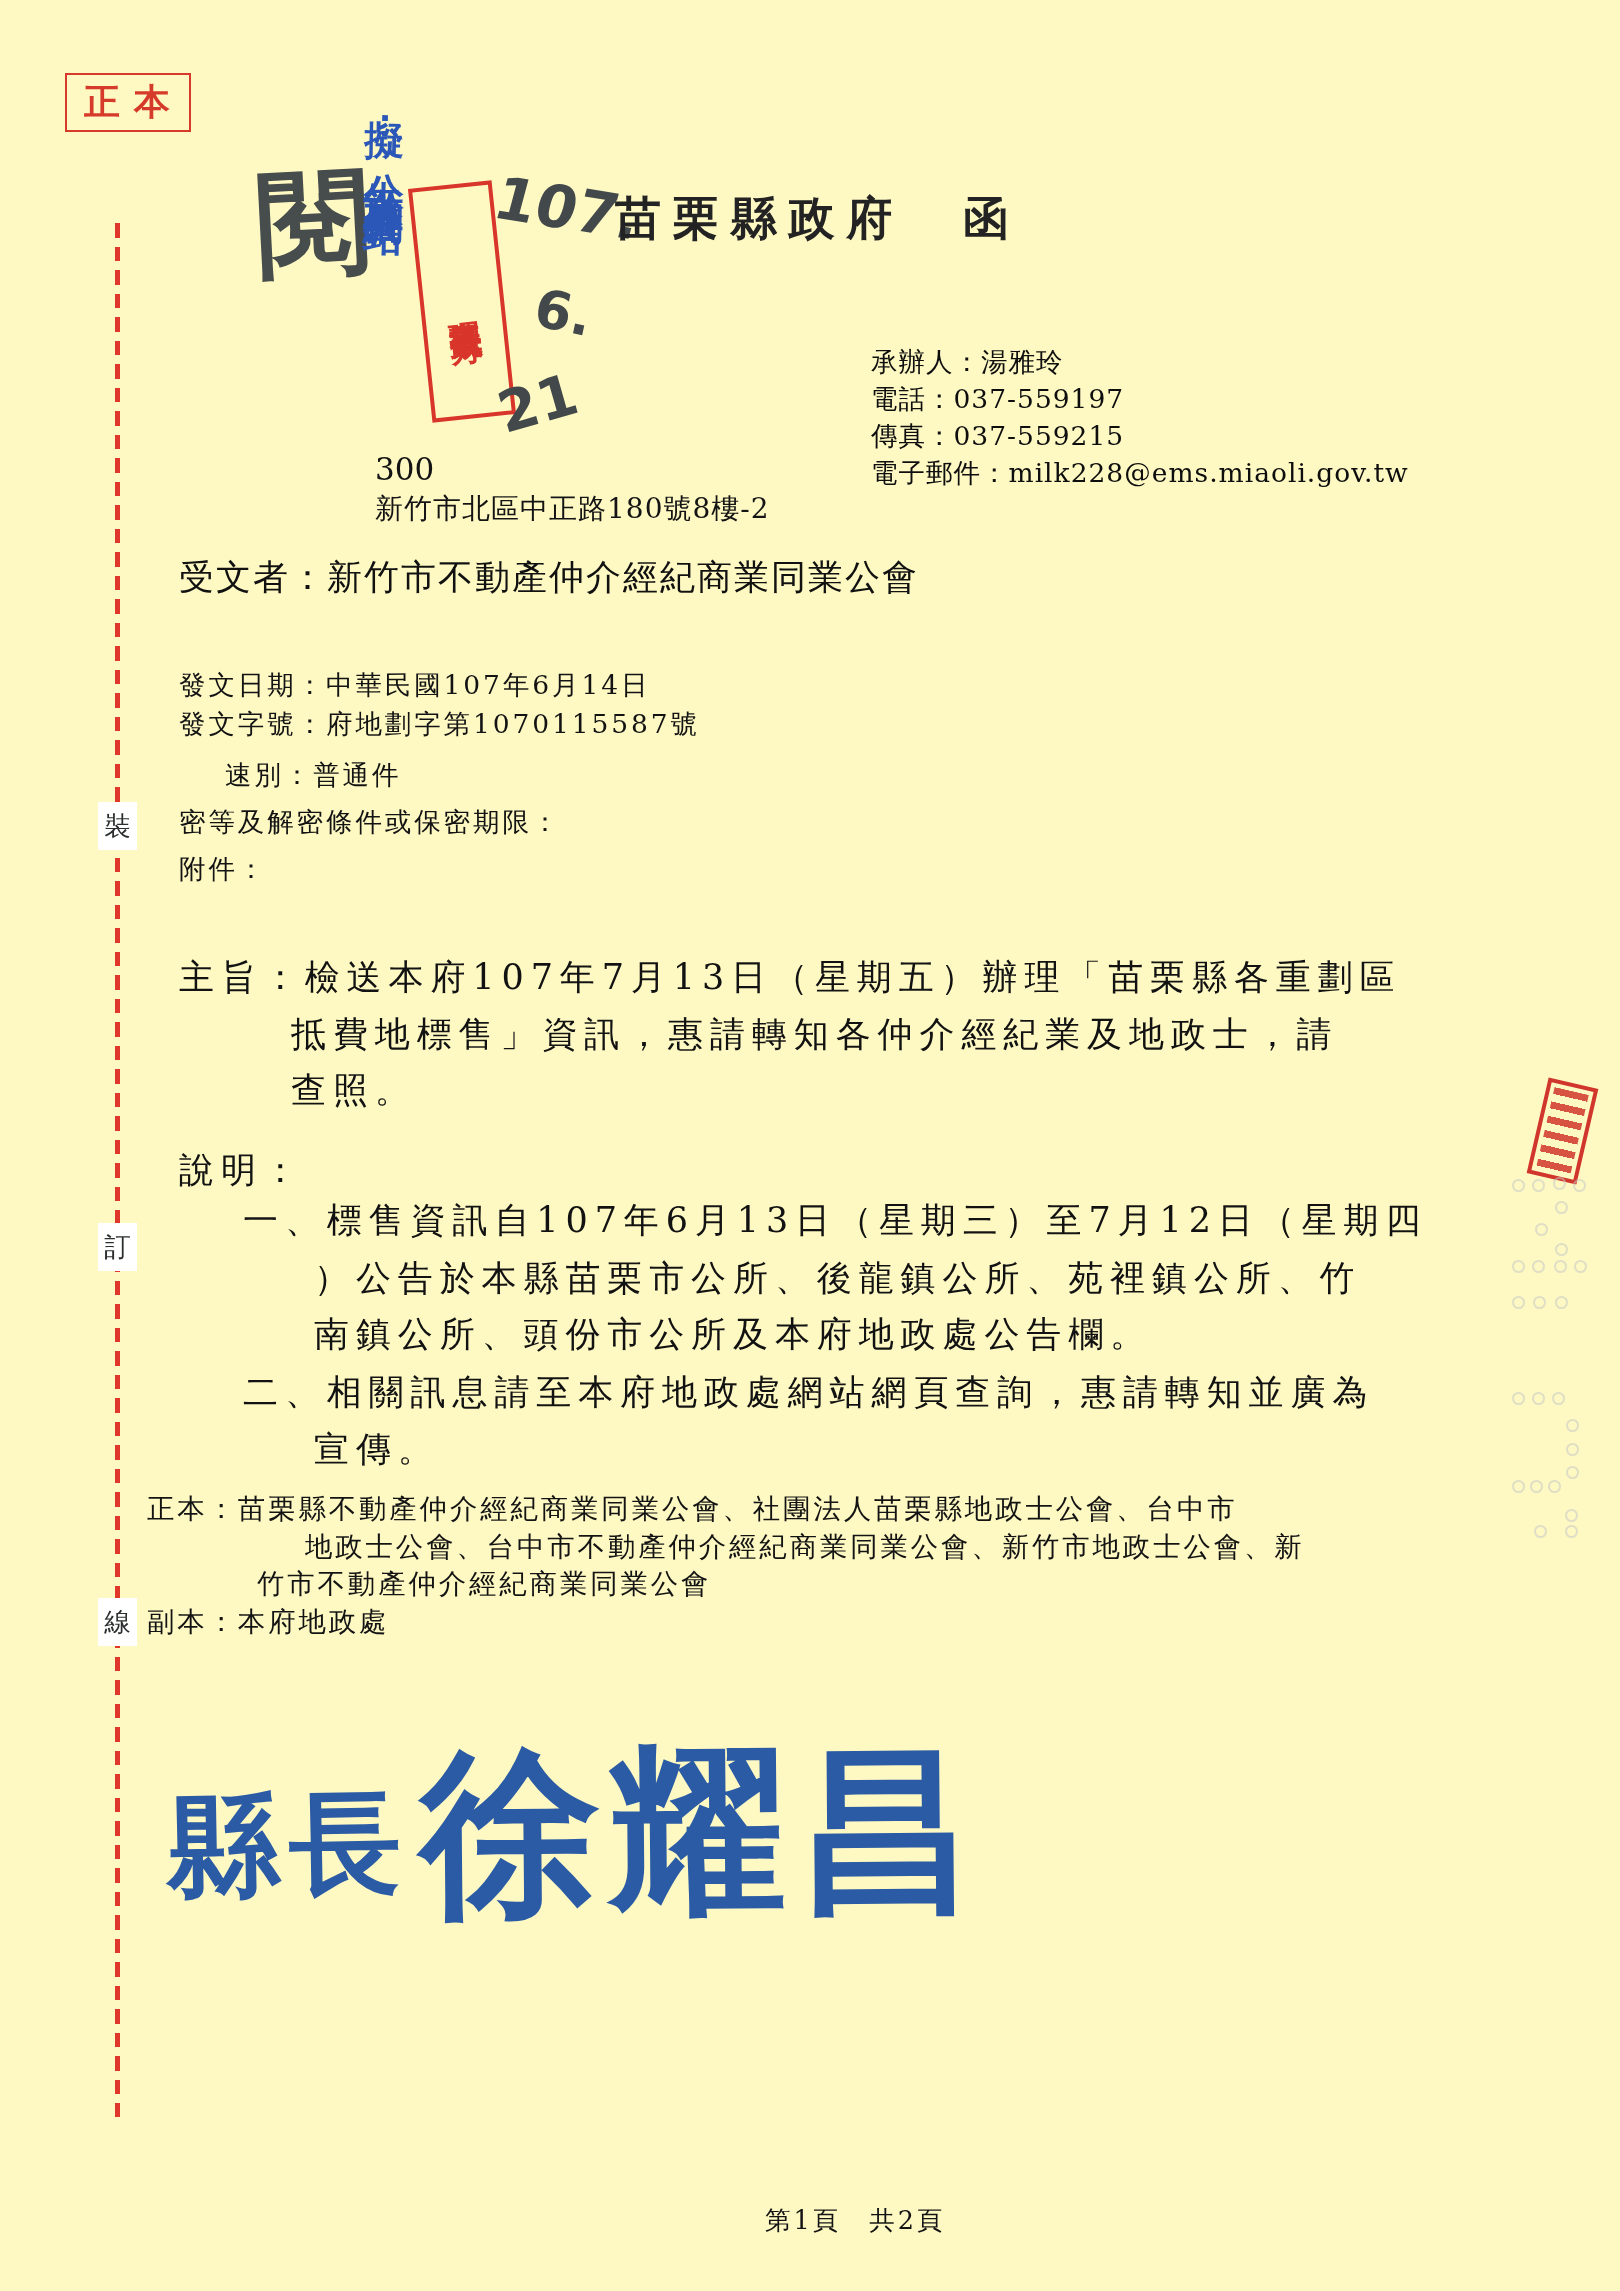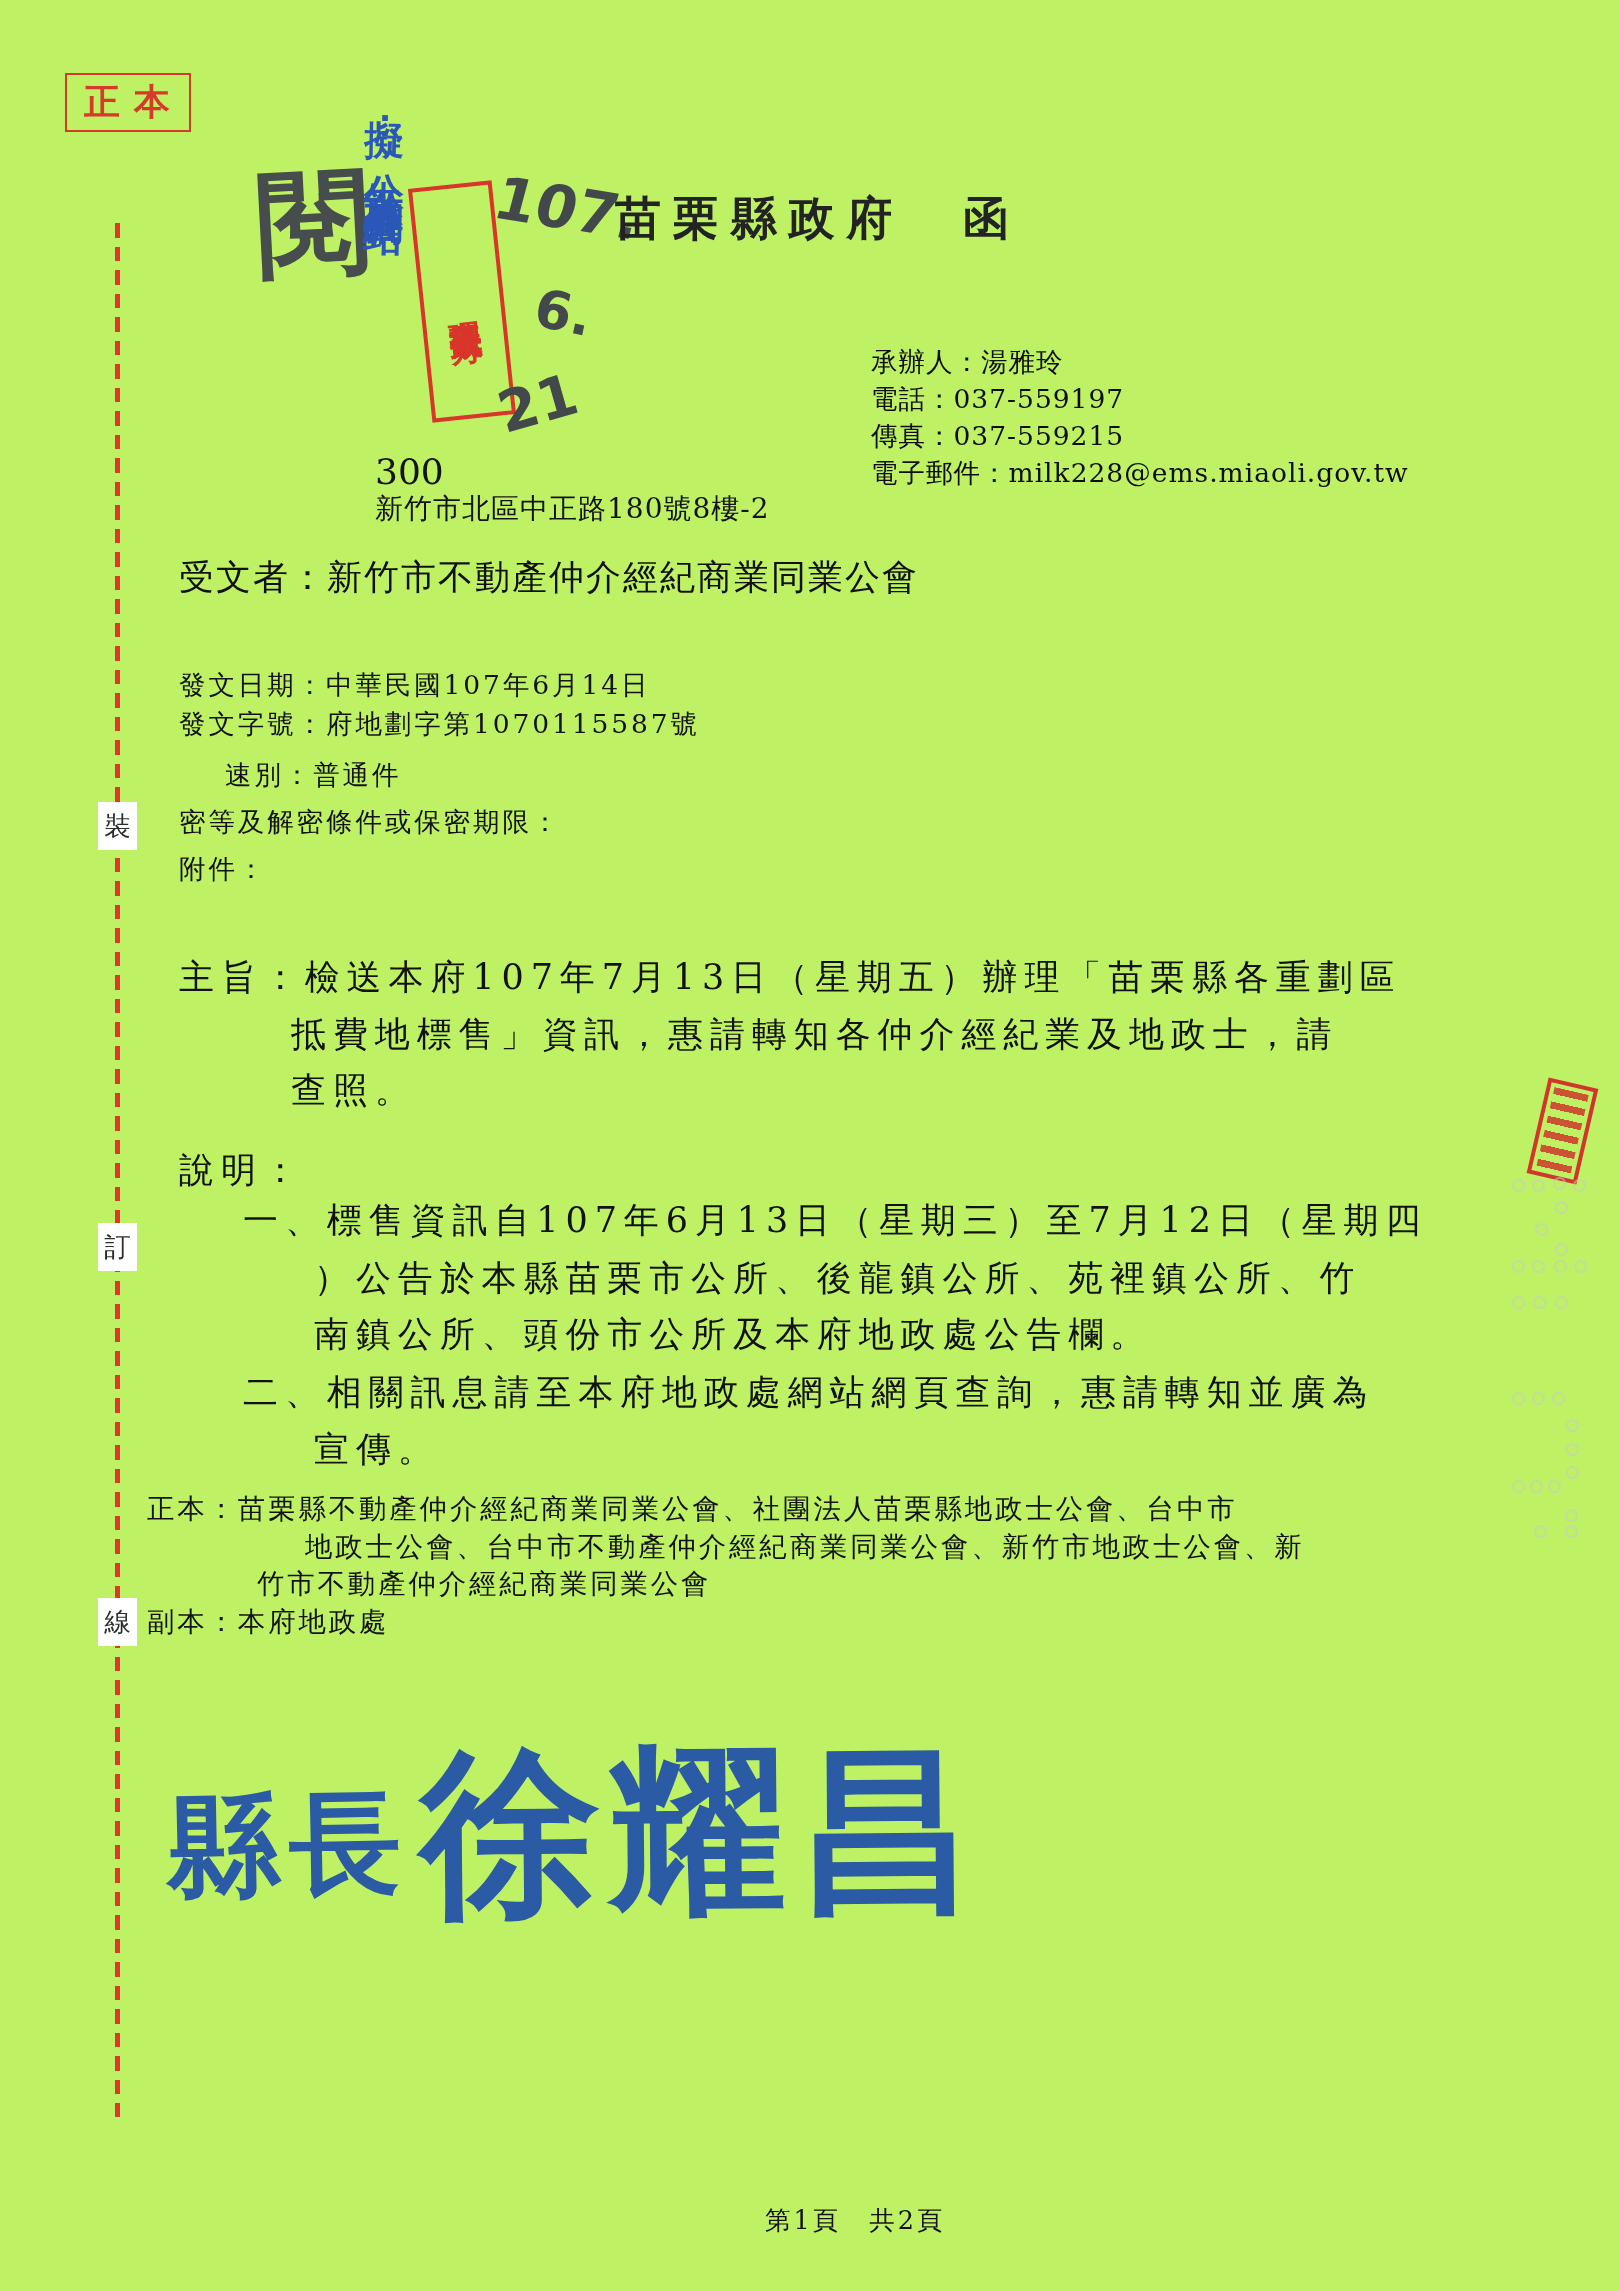--- a/index.html
+++ b/index.html
@@ -1,17 +1,17 @@
 <!DOCTYPE html>
 <html><head>
 <meta charset="utf-8">
 <style>
   html,body{margin:0;padding:0;background:#e8e8e8;}
   .page{
-    position:relative;width:1620px;height:2292px;background:#bef264;
+    position:relative;width:1620px;height:2292px;background:#fef9c3;
     overflow:hidden;font-family:"DejaVu Serif","Liberation Serif",serif;color:#1c1c1c;
   }
   
   .copy-box{
     position:absolute;left:65px;top:73px;width:110px;height:55px;
     border:2.9px solid #d63a2a;color:#d63a2a;font-size:36px;font-weight:bold;
     display:flex;align-items:center;justify-content:center;letter-spacing:13.7px;
     padding-left:11.8px;box-sizing:content-box;
   }
   
@@ -48,21 +48,21 @@
   .hd1{left:495px;top:174px;font-size:59px;transform:rotate(9deg) skewX(-6deg);}
   .hd2{left:535px;top:282px;font-size:53px;transform:rotate(12deg);}
   .hd3{left:498px;top:370px;font-size:57px;transform:rotate(-16deg);}
   
   .title{position:absolute;left:615px;top:188px;font-size:46px;color:#232323;font-weight:600;}
   .title .org{letter-spacing:11.8px;}
   .title .doc{margin-left:43px;}
   
   .sender{position:absolute;left:871px;top:343px;font-size:26.5px;line-height:37px;color:#0e0e0e;letter-spacing:1px;}
   
-  .zip{position:absolute;left:375px;top:451px;font-size:36px;color:#141414;}
+  .zip{position:absolute;left:375px;top:451px;font-size:31px;color:#141414;}
   .recip-addr{position:absolute;left:375px;top:490px;font-size:28px;color:#141414;letter-spacing:1px;}
   .recip-line{position:absolute;left:179px;top:554px;font-size:35px;color:#111;letter-spacing:2px;text-align:center;}
   
   .meta{position:absolute;left:179px;font-size:26.5px;color:#131313;letter-spacing:2.9px;}
   .m1{top:667px;} .m2{top:706px;} .m3{top:757px;margin-left:46px;} .m4{top:804px;} .m5{top:851px;}
   
   .big{position:absolute;font-size:35px;color:#121212;letter-spacing:6.9px;white-space:nowrap;}
   .s1{left:179px;top:954px;} .s2{left:291px;top:1011px;} .s3{left:291px;top:1067px;}
   .exh{left:179px;top:1147px;}
   .e11{left:243px;top:1197px;} .e12{left:314px;top:1255px;} .e13{left:314px;top:1311px;}

